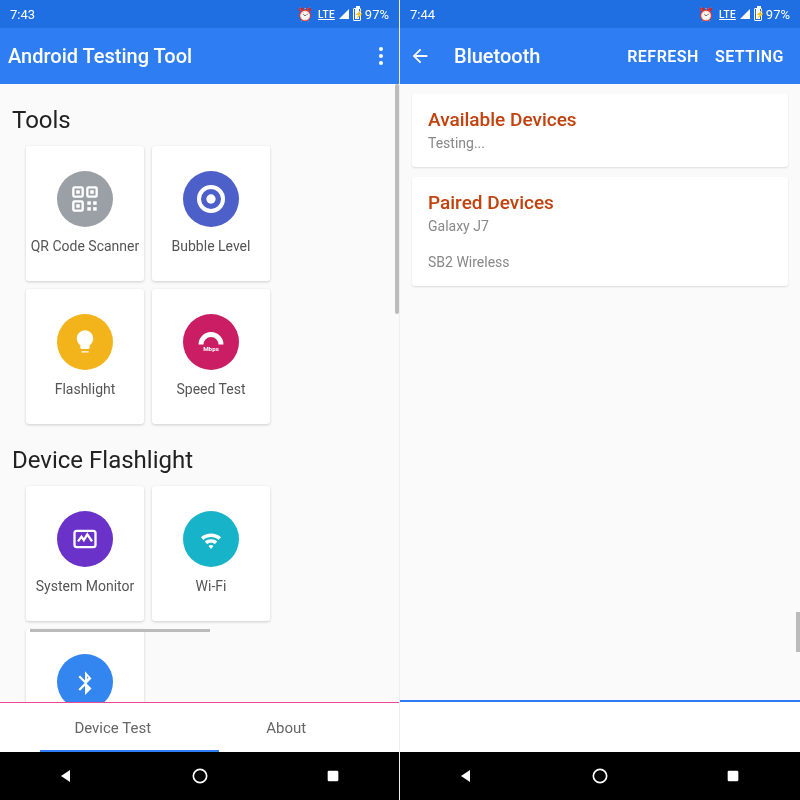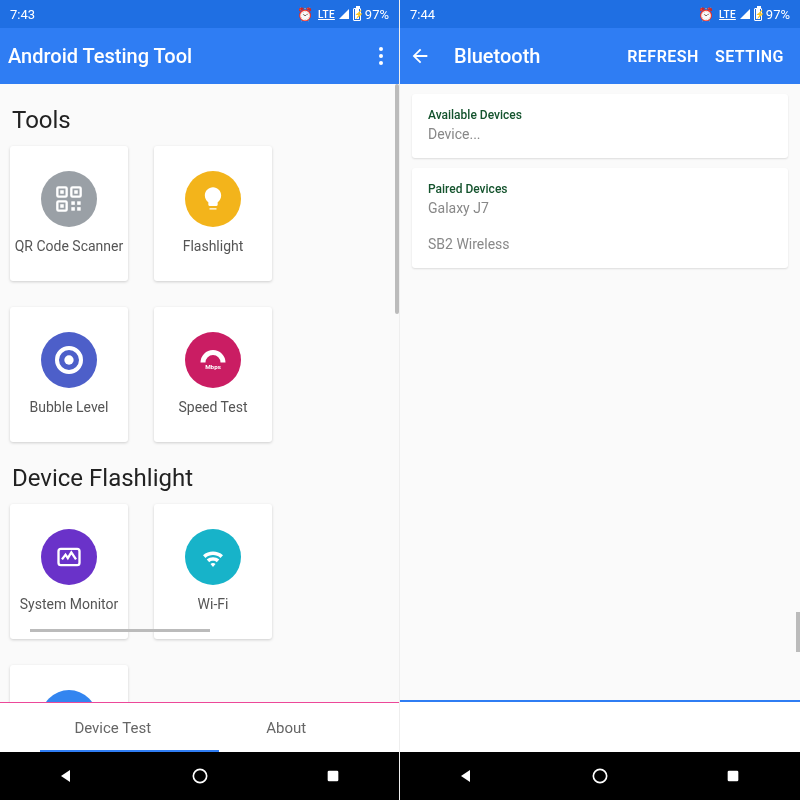--- a/index.html
+++ b/index.html
@@ -27,21 +27,21 @@
   .kebab { width: 20px; display: flex; flex-direction: column; align-items: center; gap: 3px; }
   .kebab span { width: 4px; height: 4px; background: #fff; border-radius: 50%; }
   .back-arrow { width: 24px; height: 24px; margin-right: 22px; display: flex; align-items: center; justify-content: center; }
   .back-arrow svg { fill: #fff; }
 
   
   .content { flex: 1; overflow: hidden; position: relative; }
   .scroll-left { position: absolute; top: 0; right: 0; width: 4px; height: 230px; background: #bbb; border-radius: 2px; }
   .scroll-left2 { position: absolute; bottom: 70px; left: 30px; width: 180px; height: 3px; background: #bbb; }
   .section-title { font-size: 24px; color: #222; padding: 22px 12px 12px; font-weight: 400; }
-  .grid { display: flex; flex-wrap: wrap; gap: 26px; padding: 0 10px; }
+  .grid { display: flex; flex-wrap: wrap; gap: 8px; padding: 0 26px; }
   .tile { width: 118px; height: 135px; background: #fff; border-radius: 3px; box-shadow: 0 1px 3px rgba(0,0,0,0.18); display: flex; flex-direction: column; align-items: center; justify-content: center; gap: 10px; }
   .tile .label { font-size: 14px; color: #555; text-align: center; line-height: 1.3; }
   .icon-circle { width: 56px; height: 56px; border-radius: 50%; display: flex; align-items: center; justify-content: center; }
   .c-gray { background: #9aa0a6; }
   .c-yellow { background: #f3b41b; }
   .c-blue { background: #4d5fc9; }
   .c-purple { background: #a87bd8; }
   .c-pink { background: #ca1d63; }
   .c-violet { background: #6a32c9; }
   .c-teal { background: #17b3c9; }
@@ -59,21 +59,21 @@
   .tab.hidden-left { flex: 0.15; }
   .tab.hidden-right { flex: 0.15; }
   .tab-indicator { position: absolute; bottom: 0; left: 10%; width: 45%; height: 2px; background: #2f7df3; }
 
   
   .navbar { height: 48px; background: #000; display: flex; align-items: center; justify-content: space-around; }
   .nav-btn { width: 22px; height: 22px; display: flex; align-items: center; justify-content: center; }
 
   
   .card { background: #fff; margin: 10px 12px; border-radius: 3px; box-shadow: 0 1px 2px rgba(0,0,0,0.12); padding: 14px 16px; }
-  .card-title { font-size: 12px; color: #14532d; font-weight: 500; margin-bottom: 4px; }
+  .card-title { font-size: 19px; color: #c2410c; font-weight: 500; margin-bottom: 4px; }
   .card-sub { font-size: 14px; color: #888; margin-bottom: 2px; }
   .card-sub + .card-sub { margin-top: 20px; }
 
   .right-bottom-bar { height: 2px; background: #2f7df3; margin: 0 0 0 0; }
   .right-scroll { position: absolute; right: 0; bottom: 50px; width: 4px; height: 40px; background: #bbb; }
 </style>
 </head>
 <body>
 
 <div class="container">
@@ -120,35 +120,35 @@
                   <rect x="14" y="14" width="3" height="3"></rect>
                   <rect x="19" y="14" width="3" height="3"></rect>
                   <rect x="14" y="19" width="3" height="3"></rect>
                   <rect x="19" y="19" width="3" height="3"></rect>
                 </g>
               </svg>
           </div>
           <div class="label">QR Code Scanner</div>
         </div>
         <div class="tile">
-          <div class="icon-circle c-yellow">
-            <svg width="28" height="28" viewBox="0 0 24 24" fill="#fff">
-                <path d="M9 21h6v-1H9v1zm3-19C8.14 2 5 5.14 5 9c0 2.38 1.19 4.47 3 5.74V17c0 .55.45 1 1 1h6c.55 0 1-.45 1-1v-2.26c1.81-1.27 3-3.36 3-5.74 0-3.86-3.14-7-7-7z"></path>
-              </svg>
-          </div>
-          <div class="label">Flashlight</div>
-        </div>
-        <div class="tile">
           <div class="icon-circle c-blue">
             <svg width="32" height="32" viewBox="0 0 24 24">
                 <circle cx="12" cy="12" r="9" fill="none" stroke="#fff" stroke-width="3"></circle>
                 <circle cx="12" cy="12" r="3.5" fill="#fff"></circle>
               </svg>
           </div>
           <div class="label">Bubble Level</div>
+        </div>
+        <div class="tile">
+          <div class="icon-circle c-yellow">
+            <svg width="28" height="28" viewBox="0 0 24 24" fill="#fff">
+                <path d="M9 21h6v-1H9v1zm3-19C8.14 2 5 5.14 5 9c0 2.38 1.19 4.47 3 5.74V17c0 .55.45 1 1 1h6c.55 0 1-.45 1-1v-2.26c1.81-1.27 3-3.36 3-5.74 0-3.86-3.14-7-7-7z"></path>
+              </svg>
+          </div>
+          <div class="label">Flashlight</div>
         </div>
         <div class="tile">
           <div class="icon-circle c-pink">
             <svg width="30" height="30" viewBox="0 0 24 24" fill="#fff">
                 <path d="M12 4a10 10 0 0 0-10 10h4a6 6 0 0 1 12 0h4A10 10 0 0 0 12 4z"></path>
                 <text x="12" y="19" font-size="5" text-anchor="middle" fill="#fff" font-weight="bold">Mbps</text>
               </svg>
           </div>
           <div class="label">Speed Test</div>
         </div>
@@ -239,21 +239,21 @@
             <path d="M20 11H7.8l5.6-5.6L12 4l-8 8 8 8 1.4-1.4L7.8 13H20z"></path>
           </svg>
       </div>
       <div class="app-title">Bluetooth</div>
       <div class="act">REFRESH</div>
       <div class="act">SETTING</div>
     </div>
     <div class="content">
       <div class="card">
         <div class="card-title">Available Devices</div>
-        <div class="card-sub">Device...</div>
+        <div class="card-sub">Testing...</div>
       </div>
       <div class="card">
         <div class="card-title">Paired Devices</div>
         <div class="card-sub">Galaxy J7</div>
         <div class="card-sub">SB2 Wireless</div>
       </div>
       <div style="position:absolute;bottom:0;left:0;right:0;">
         <div class="right-bottom-bar"></div>
       </div>
       <div class="right-scroll"></div>

